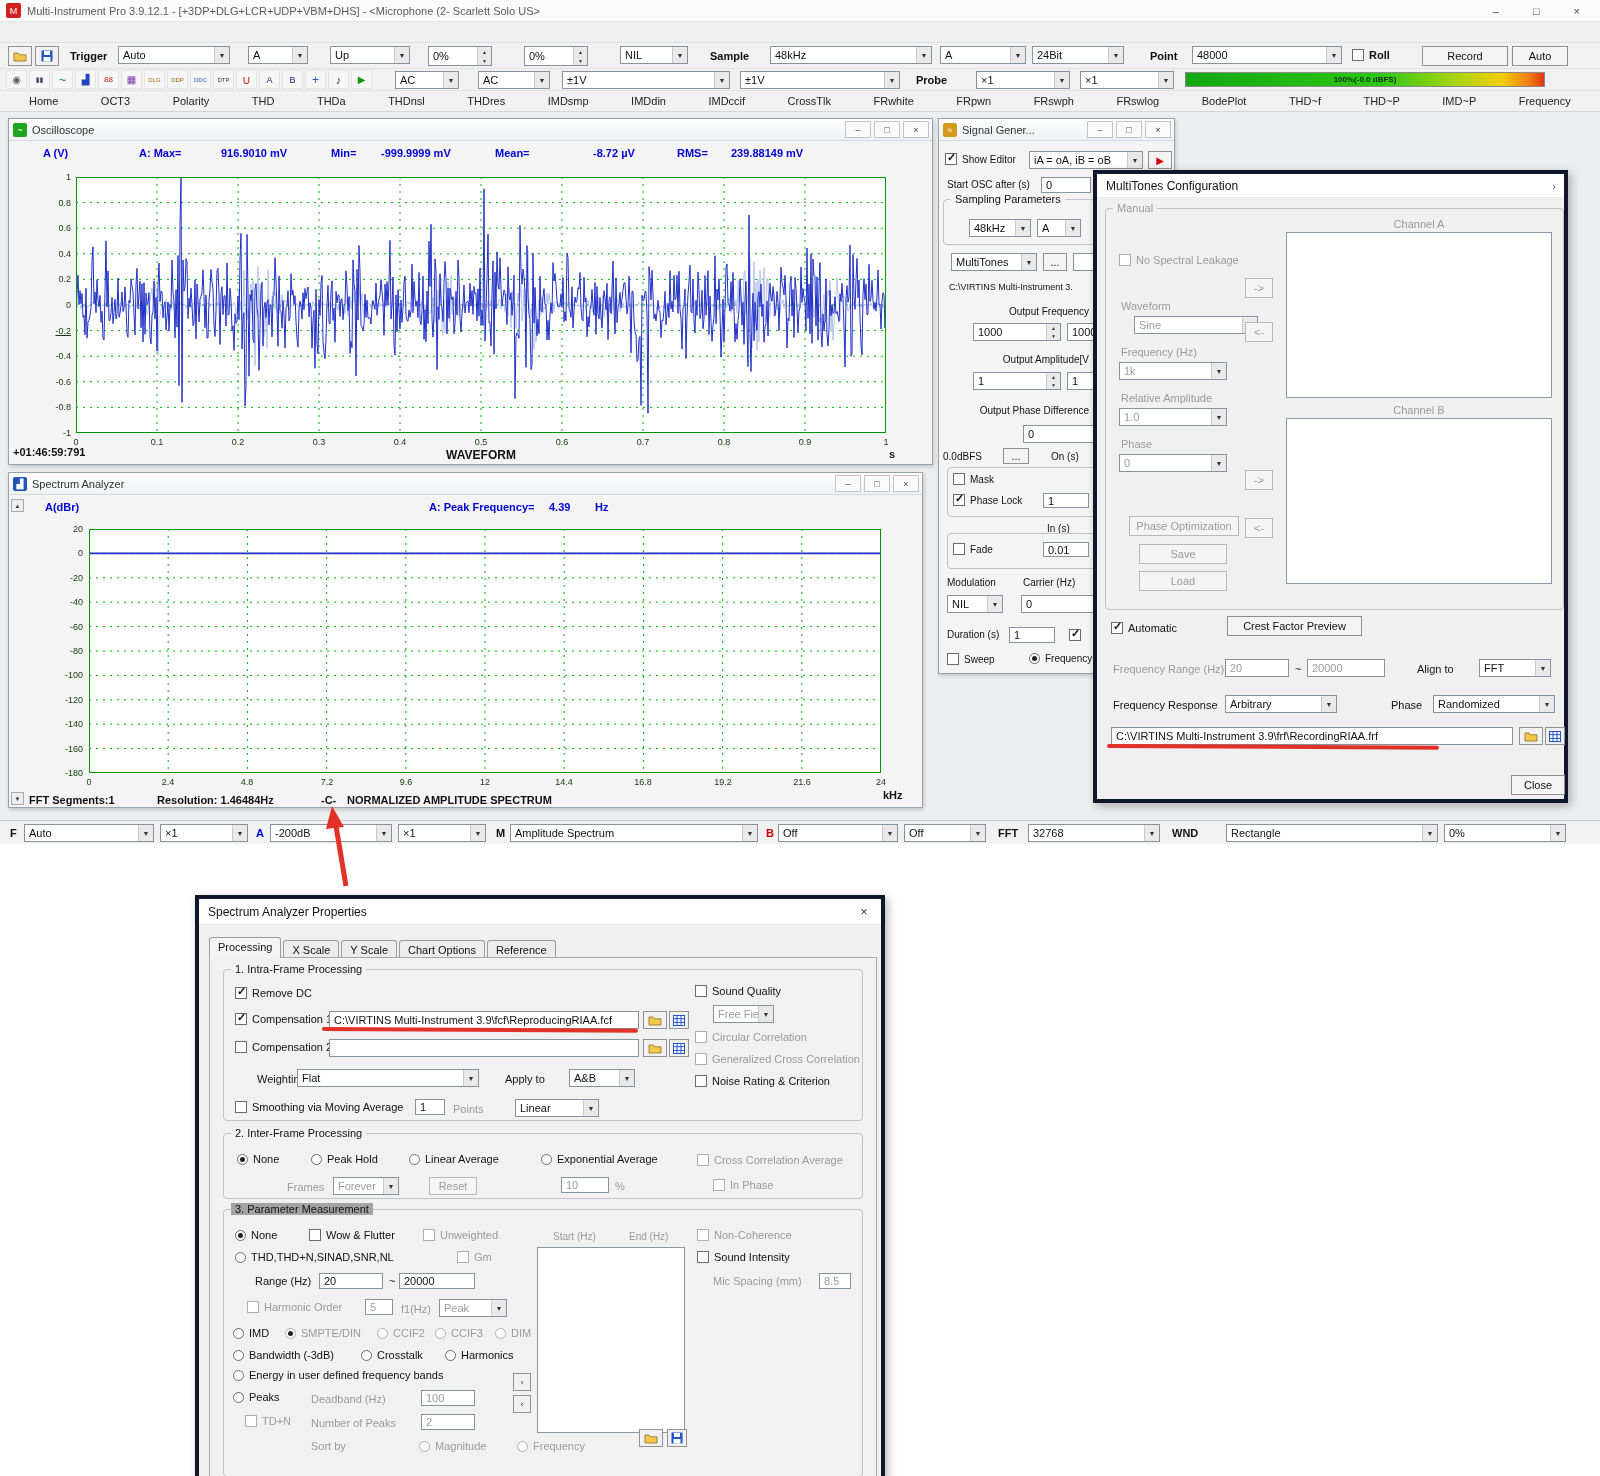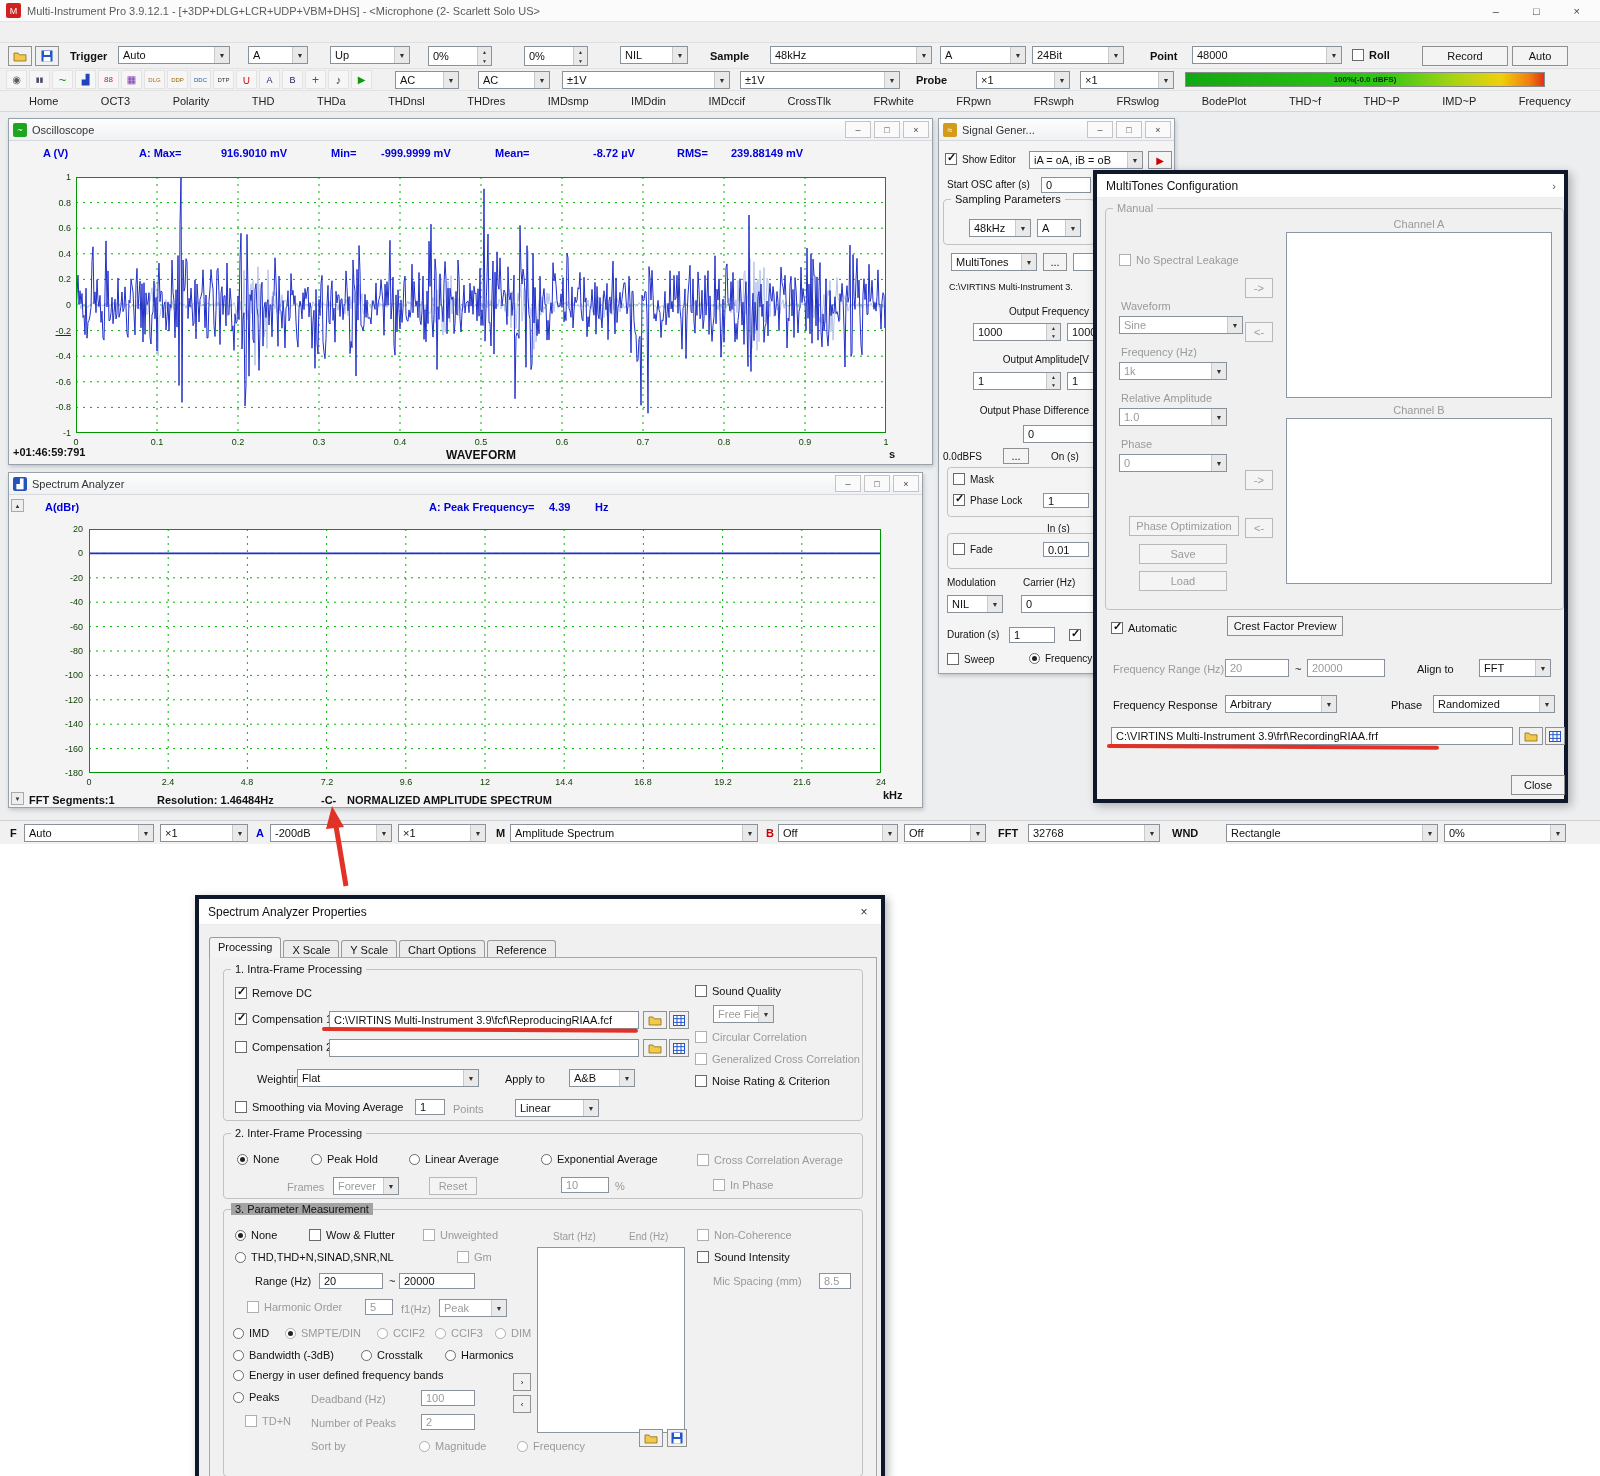--- a/index.html
+++ b/index.html
@@ -447,41 +447,41 @@
       </div>
       <div class="group" style="left:8px;top:34px;width:459px;height:402px"></div>
       <span class="glegend dis" style="left:16px;top:28px">Manual</span>
       <div class="cb dis3" style="left:22px;top:80px">
         <span class="bx"></span>
         <span>No Spectral Leakage</span>
       </div>
       <span class="lbl dis" style="left:189px;top:44px;width:266px;text-align:center">Channel A</span>
       <div class="list" style="left:189px;top:58px;width:266px;height:166px"></div>
       <span class="lbl dis" style="left:24px;top:126px">Waveform</span>
-      <div class="dd dis2" style="left:22px;top:142px;width:124px">Sine<span class="dd-arrow">▼</span></div>
+      <div class="dd dis2" style="left:37px;top:142px;width:124px">Sine<span class="dd-arrow">▼</span></div>
       <span class="lbl dis" style="left:24px;top:172px">Frequency (Hz)</span>
       <div class="dd dis2" style="left:22px;top:188px;width:108px">1k<span class="dd-arrow">▼</span></div>
       <span class="lbl dis" style="left:24px;top:218px">Relative Amplitude</span>
       <div class="dd dis2" style="left:22px;top:234px;width:108px">1.0<span class="dd-arrow">▼</span></div>
       <span class="lbl dis" style="left:24px;top:264px">Phase</span>
       <div class="dd dis2" style="left:22px;top:280px;width:108px">0<span class="dd-arrow">▼</span></div>
       <div class="btn dis2" style="left:148px;top:104px;width:28px;height:20px">-&gt;</div>
       <div class="btn dis2" style="left:148px;top:148px;width:28px;height:20px">&lt;-</div>
       <span class="lbl dis" style="left:189px;top:230px;width:266px;text-align:center">Channel B</span>
       <div class="list" style="left:189px;top:244px;width:266px;height:166px"></div>
       <div class="btn dis2" style="left:148px;top:296px;width:28px;height:20px">-&gt;</div>
       <div class="btn dis2" style="left:148px;top:344px;width:28px;height:20px">&lt;-</div>
       <div class="btn dis2 s10" style="left:32px;top:342px;width:110px;height:20px">Phase Optimization</div>
       <div class="btn dis2" style="left:42px;top:370px;width:88px;height:20px">Save</div>
       <div class="btn dis2" style="left:42px;top:397px;width:88px;height:20px">Load</div>
       <div class="cb on" style="left:14px;top:448px">
         <span class="bx"></span>
         <span>Automatic</span>
       </div>
-      <div class="btn" style="left:130px;top:442px;width:116px;height:20px">Crest Factor Preview</div>
+      <div class="btn" style="left:130px;top:442px;width:135px;height:20px">Crest Factor Preview</div>
       <span class="lbl dis" style="left:16px;top:489px">Frequency Range (Hz)</span>
       <div class="input dis2" style="left:128px;top:485px;width:64px">20</div>
       <span class="lbl" style="left:198px;top:489px">~</span>
       <div class="input dis2" style="left:210px;top:485px;width:78px">20000</div>
       <span class="lbl" style="left:320px;top:489px">Align to</span>
       <div class="dd" style="left:382px;top:485px;width:72px">FFT<span class="dd-arrow">▼</span></div>
       <span class="lbl" style="left:16px;top:525px">Frequency Response</span>
       <div class="dd" style="left:128px;top:521px;width:112px">Arbitrary<span class="dd-arrow">▼</span></div>
       <span class="lbl" style="left:294px;top:525px">Phase</span>
       <div class="dd" style="left:336px;top:521px;width:122px">Randomized<span class="dd-arrow">▼</span></div>

